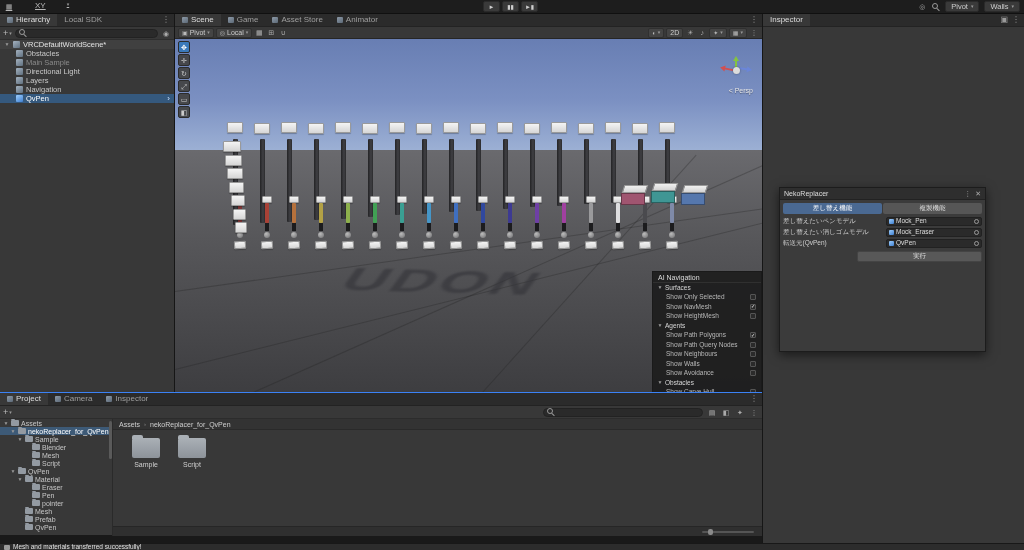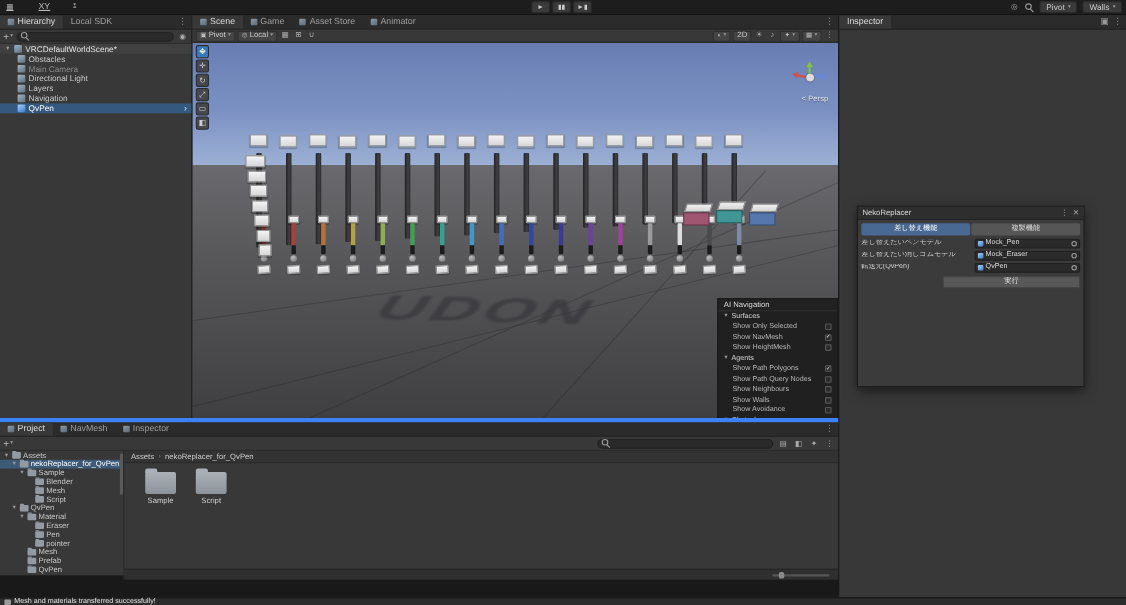--- a/index.html
+++ b/index.html
@@ -92,21 +92,21 @@
   .ntab{flex:1;height:11px;display:flex;align-items:center;justify-content:center;background:#565656;color:#ddd;border-radius:2px;}
   .ntab.active{background:#4a6992;color:#fff;}
   .nrow{display:flex;align-items:center;height:11px;padding:0 3px;gap:3px;}
   .nlabel{flex:1;color:#cfcfcf;white-space:nowrap;overflow:hidden;}
   .nfield{width:96px;flex:0 0 96px;height:9px;background:#2a2a2a;border:1px solid #212121;border-radius:2px;display:flex;align-items:center;padding:0 2px;gap:2px;color:#ddd;}
   .nfield .dot{width:5px;height:5px;background:linear-gradient(145deg,#9fd0ff,#3f7fd0);border-radius:1px;}
   .nfield .target{margin-left:auto;width:5px;height:5px;border:1px solid #999;border-radius:50%;}
   .nexec{margin:2px 3px 0 77px;height:11px;background:#585858;border:1px solid #444;border-radius:2px;display:flex;align-items:center;justify-content:center;color:#e8e8e8;}
 
   
-  #bottompanel{position:absolute;left:0;top:380px;width:762px;height:143px;background:#383838;border-top:4px solid #3b82f6;}
+  #bottompanel{position:absolute;left:0;top:392px;width:762px;height:143px;background:#383838;border-top:1px solid #3b82f6;}
   #proj-toolbar{height:13px;display:flex;align-items:center;gap:4px;padding:0 3px;border-bottom:1px solid #2c2c2c;}
   #proj-toolbar .searchbox{flex:0 0 160px;margin-left:auto;}
   .ibox{width:10px;height:10px;display:flex;align-items:center;justify-content:center;font-size:7px;color:#aaa;}
   #proj-content{position:absolute;left:0;top:26px;width:762px;height:117px;display:flex;}
   #proj-tree{width:113px;border-right:1px solid #2a2a2a;overflow:hidden;position:relative;height:117px;}
   .trow{height:8px;display:flex;align-items:center;gap:2px;font-size:7px;color:#c8c8c8;white-space:nowrap;}
   .trow.sel{background:#3d5a77;color:#fff;}
   .minifolder{width:8px;height:6px;flex:0 0 8px;background:#939aa2;border-radius:1px;position:relative;}
   .minifolder:before{content:"";position:absolute;top:-1.5px;left:0;width:4px;height:1.5px;background:#939aa2;border-radius:1px 1px 0 0;}
   .vscroll{position:absolute;right:0;top:2px;width:3px;height:38px;background:#5a5a5a;border-radius:2px;}
@@ -183,21 +183,21 @@
       <span class="tri">▼</span>
       <span class="cubeicon"></span>
       <span>VRCDefaultWorldScene*</span>
     </div>
   <div class="hrow">
         <div class="cubeicon"></div>
         <div>Obstacles</div>
       </div>
       <div class="hrow dim">
         <div class="cubeicon"></div>
-        <div>Main Camera</div>
+        <div>Main Sample</div>
       </div>
       <div class="hrow">
         <div class="cubeicon"></div>
         <div>Directional Light</div>
       </div>
       <div class="hrow">
         <div class="cubeicon"></div>
         <div>Layers</div>
       </div>
       <div class="hrow">
@@ -535,21 +535,21 @@
 </div>
 
 <div id="bottompanel">
   <div class="paneltabs">
       <div class="ptab active">
         <div class="tabicon"></div>
         <div>Project</div>
       </div>
       <div class="ptab">
         <div class="tabicon"></div>
-        <div>NavMesh</div>
+        <div>Camera</div>
       </div>
       <div class="ptab">
         <div class="tabicon"></div>
         <div>Inspector</div>
       </div>
       <div class="barmenu">
         <div>⋮</div>
       </div>
     </div>
   <div id="proj-toolbar">

